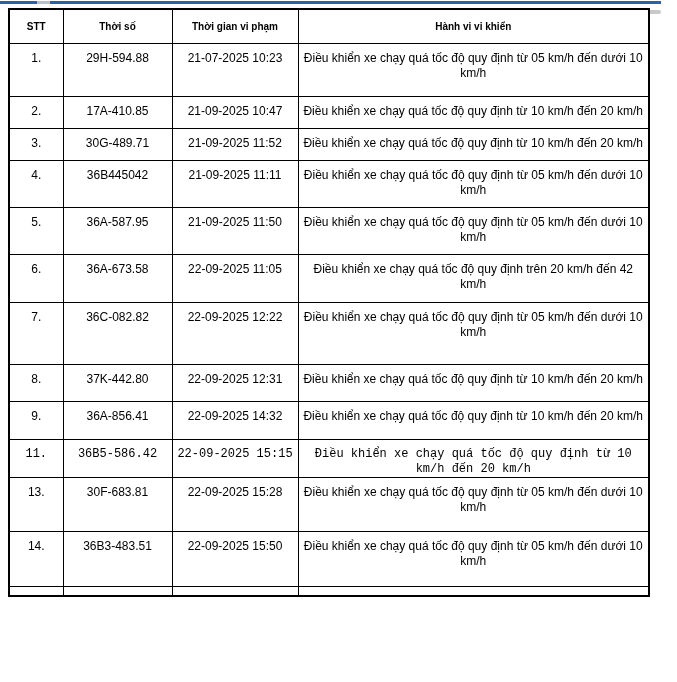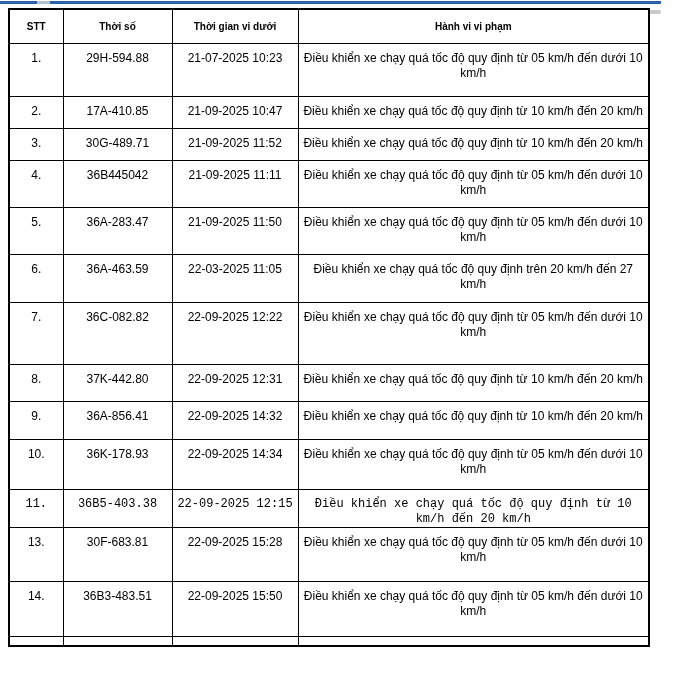--- a/index.html
+++ b/index.html
@@ -89,22 +89,22 @@
   <colgroup>
     <col style="width:54px">
     <col style="width:109px">
     <col style="width:126px">
     <col style="width:351px">
   </colgroup>
   <thead>
     <tr>
       <th>STT</th>
       <th>Thời số</th>
-      <th>Thời gian vi dưới</th>
-      <th>Hành vi vi phạm</th>
+      <th>Thời gian vi phạm</th>
+      <th>Hành vi vi khiển</th>
     </tr>
   </thead>
   <tbody id="table-body">
       <tr style="height: 53px;">
     <td>1.</td>
     <td>29H-594.88</td>
     <td>21-07-2025 10:23</td>
     <td>Điều khiển xe chạy quá tốc độ quy định từ 05 km/h đến dưới 10 km/h</td>
   </tr>
       <tr style="height: 32px;">
@@ -120,58 +120,52 @@
     <td>Điều khiển xe chạy quá tốc độ quy định từ 10 km/h đến 20 km/h</td>
   </tr>
       <tr style="height: 47px;">
     <td>4.</td>
     <td>36B445042</td>
     <td>21-09-2025 11:11</td>
     <td>Điều khiển xe chạy quá tốc độ quy định từ 05 km/h đến dưới 10 km/h</td>
   </tr>
       <tr style="height: 47px;">
     <td>5.</td>
-    <td>36A-283.47</td>
+    <td>36A-587.95</td>
     <td>21-09-2025 11:50</td>
     <td>Điều khiển xe chạy quá tốc độ quy định từ 05 km/h đến dưới 10 km/h</td>
   </tr>
       <tr style="height: 48px;">
     <td>6.</td>
-    <td>36A-463.59</td>
-    <td>22-03-2025 11:05</td>
-    <td>Điều khiển xe chạy quá tốc độ quy định trên 20 km/h đến 27 km/h</td>
+    <td>36A-673.58</td>
+    <td>22-09-2025 11:05</td>
+    <td>Điều khiển xe chạy quá tốc độ quy định trên 20 km/h đến 42 km/h</td>
   </tr>
       <tr style="height: 62px;">
     <td>7.</td>
     <td>36C-082.82</td>
     <td>22-09-2025 12:22</td>
     <td>Điều khiển xe chạy quá tốc độ quy định từ 05 km/h đến dưới 10 km/h</td>
   </tr>
       <tr style="height: 37px;">
     <td>8.</td>
     <td>37K-442.80</td>
     <td>22-09-2025 12:31</td>
     <td>Điều khiển xe chạy quá tốc độ quy định từ 10 km/h đến 20 km/h</td>
   </tr>
       <tr style="height: 38px;">
     <td>9.</td>
     <td>36A-856.41</td>
     <td>22-09-2025 14:32</td>
     <td>Điều khiển xe chạy quá tốc độ quy định từ 10 km/h đến 20 km/h</td>
   </tr>
-      <tr style="height: 50px;">
-    <td>10.</td>
-    <td>36K-178.93</td>
-    <td>22-09-2025 14:34</td>
-    <td>Điều khiển xe chạy quá tốc độ quy định từ 05 km/h đến dưới 10 km/h</td>
-  </tr>
       <tr style="height: 37px; font-family: Liberation Mono, monospace;">
     <td>11.</td>
-    <td>36B5-403.38</td>
-    <td>22-09-2025 12:15</td>
+    <td>36B5-586.42</td>
+    <td>22-09-2025 15:15</td>
     <td>Điều khiển xe chạy quá tốc độ quy định từ 10 km/h đến 20 km/h</td>
   </tr>
       <tr style="height: 54px;">
     <td>13.</td>
     <td>30F-683.81</td>
     <td>22-09-2025 15:28</td>
     <td>Điều khiển xe chạy quá tốc độ quy định từ 05 km/h đến dưới 10 km/h</td>
   </tr>
       <tr style="height: 55px; margin-left: 44px;">
     <td>14.</td>

